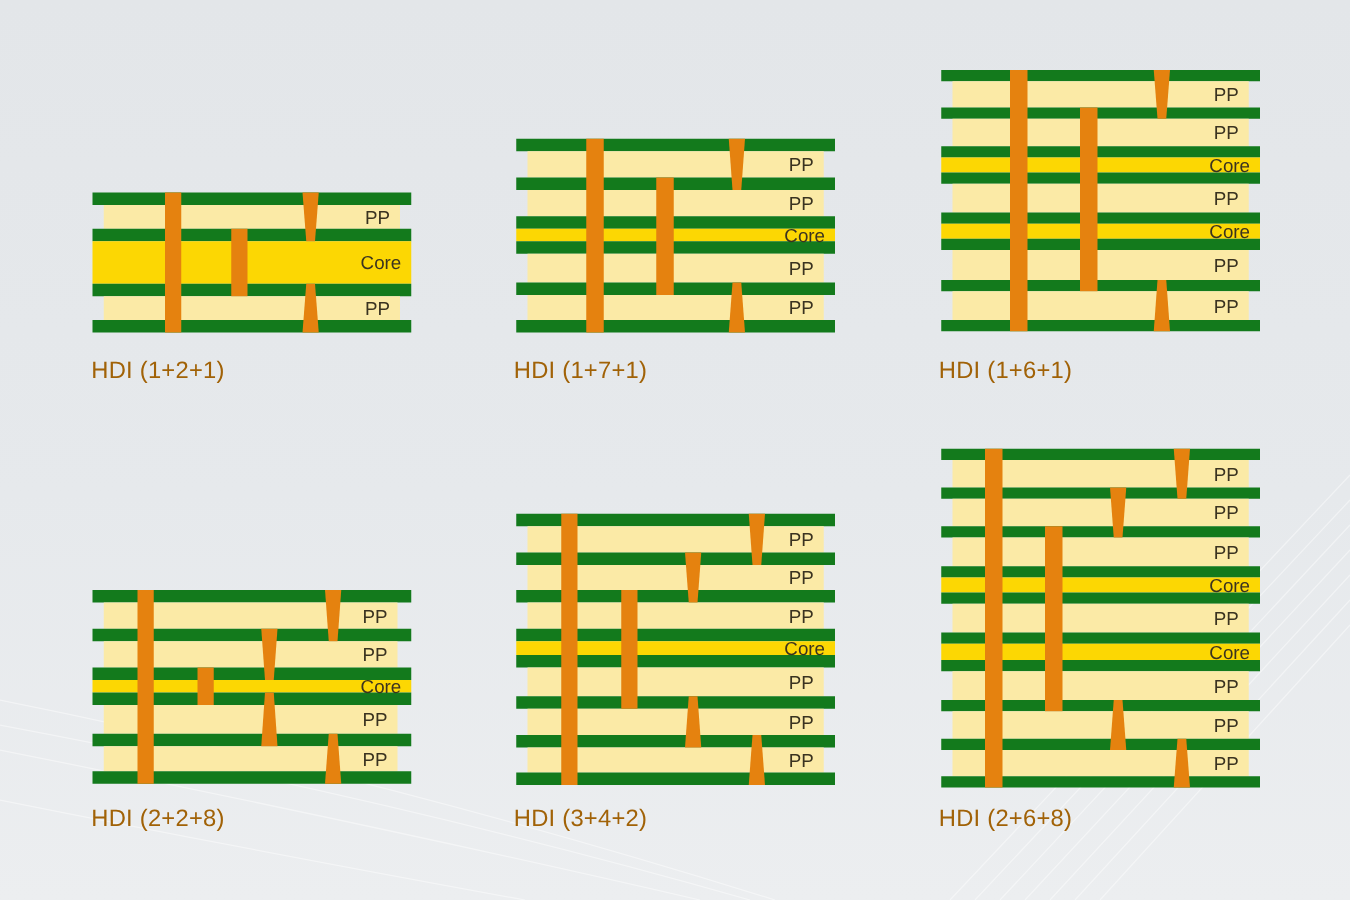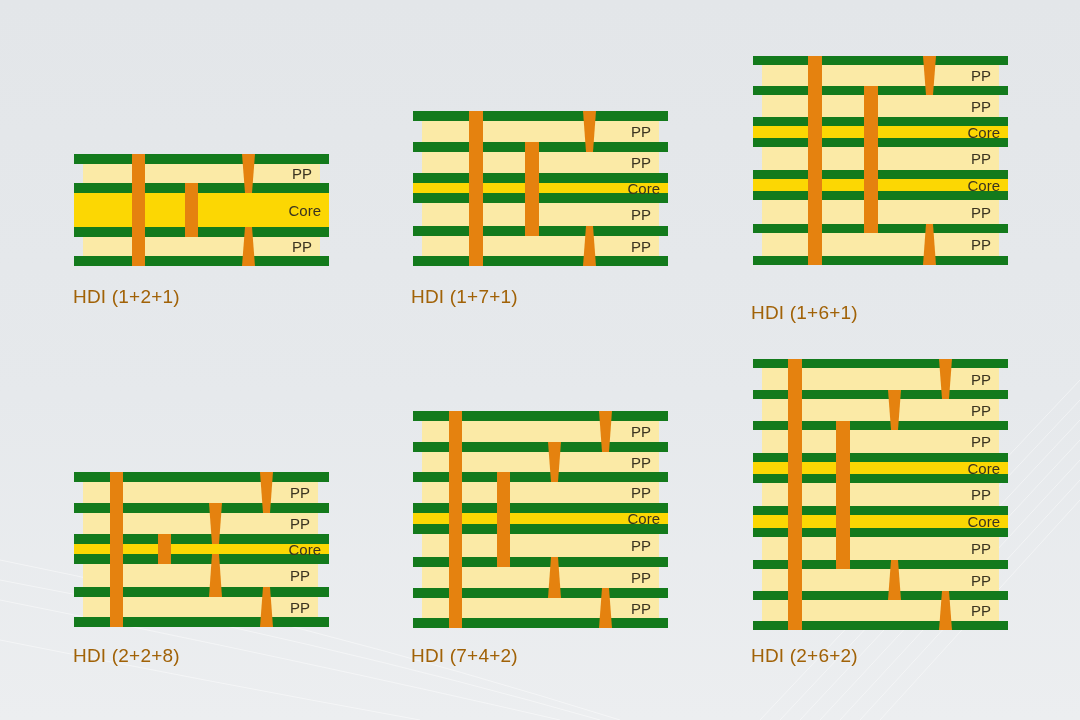--- a/index.html
+++ b/index.html
@@ -108,21 +108,21 @@
         <path d="M173 168 L180 168 L183 209 L170 209 Z" fill="#e5820f"></path>
         <text x="238" y="25" text-anchor="end" class="layer-label" fill="#3a3320">PP</text>
         <text x="238" y="55.5" text-anchor="end" class="layer-label" fill="#3a3320">PP</text>
         <text x="247" y="81.5" text-anchor="end" class="layer-label" fill="#3a3320">Core</text>
         <text x="238" y="108" text-anchor="end" class="layer-label" fill="#3a3320">PP</text>
         <text x="247" y="134.5" text-anchor="end" class="layer-label" fill="#3a3320">Core</text>
         <text x="238" y="161.5" text-anchor="end" class="layer-label" fill="#3a3320">PP</text>
         <text x="238" y="194" text-anchor="end" class="layer-label" fill="#3a3320">PP</text>
       </svg>
     </div>
-    <div class="caption" style="left: 751px; top: 286px; margin-top: 16px;">HDI (1+6+1)</div>
+    <div class="caption" style="left: 751px; top: 286px;">HDI (1+6+1)</div>
     <div class="stackup" style="left: 74px; top: 472px; width: 255px; height: 155px;">
       <svg width="255" height="155">
         <rect x="0" y="0" width="255" height="10" fill="#137a1c"></rect>
         <rect x="9" y="10" width="235" height="21" fill="#fbeaa6"></rect>
         <rect x="0" y="31" width="255" height="10" fill="#137a1c"></rect>
         <rect x="9" y="41" width="235" height="21" fill="#fbeaa6"></rect>
         <rect x="0" y="62" width="255" height="10" fill="#137a1c"></rect>
         <rect x="0" y="72" width="255" height="10" fill="#fcd703"></rect>
         <rect x="0" y="82" width="255" height="10" fill="#137a1c"></rect>
         <rect x="9" y="92" width="235" height="23" fill="#fbeaa6"></rect>
@@ -168,21 +168,21 @@
         <path d="M189 177 L196 177 L199 217 L186 217 Z" fill="#e5820f"></path>
         <text x="238" y="26" text-anchor="end" class="layer-label" fill="#3a3320">PP</text>
         <text x="238" y="56.5" text-anchor="end" class="layer-label" fill="#3a3320">PP</text>
         <text x="238" y="87" text-anchor="end" class="layer-label" fill="#3a3320">PP</text>
         <text x="247" y="113" text-anchor="end" class="layer-label" fill="#3a3320">Core</text>
         <text x="238" y="140" text-anchor="end" class="layer-label" fill="#3a3320">PP</text>
         <text x="238" y="172" text-anchor="end" class="layer-label" fill="#3a3320">PP</text>
         <text x="238" y="202.5" text-anchor="end" class="layer-label" fill="#3a3320">PP</text>
       </svg>
     </div>
-    <div class="caption" style="left: 411px; top: 645px;">HDI (7+4+2)</div>
+    <div class="caption" style="left: 411px; top: 645px;">HDI (3+4+2)</div>
     <div class="stackup" style="left: 753px; top: 359px; width: 255px; height: 271px;">
       <svg width="255" height="271">
         <rect x="0" y="0" width="255" height="9" fill="#137a1c"></rect>
         <rect x="9" y="9" width="237" height="22" fill="#fbeaa6"></rect>
         <rect x="0" y="31" width="255" height="9" fill="#137a1c"></rect>
         <rect x="9" y="40" width="237" height="22" fill="#fbeaa6"></rect>
         <rect x="0" y="62" width="255" height="9" fill="#137a1c"></rect>
         <rect x="9" y="71" width="237" height="23" fill="#fbeaa6"></rect>
         <rect x="0" y="94" width="255" height="9" fill="#137a1c"></rect>
         <rect x="0" y="103" width="255" height="12" fill="#fcd703"></rect>
@@ -207,14 +207,14 @@
         <text x="238" y="56.5" text-anchor="end" class="layer-label" fill="#3a3320">PP</text>
         <text x="238" y="88" text-anchor="end" class="layer-label" fill="#3a3320">PP</text>
         <text x="247" y="114.5" text-anchor="end" class="layer-label" fill="#3a3320">Core</text>
         <text x="238" y="141" text-anchor="end" class="layer-label" fill="#3a3320">PP</text>
         <text x="247" y="168" text-anchor="end" class="layer-label" fill="#3a3320">Core</text>
         <text x="238" y="195" text-anchor="end" class="layer-label" fill="#3a3320">PP</text>
         <text x="238" y="226.5" text-anchor="end" class="layer-label" fill="#3a3320">PP</text>
         <text x="238" y="257" text-anchor="end" class="layer-label" fill="#3a3320">PP</text>
       </svg>
     </div>
-    <div class="caption" style="left: 751px; top: 645px;">HDI (2+6+2)</div>
+    <div class="caption" style="left: 751px; top: 645px;">HDI (2+6+8)</div>
   </div>
 
 </body></html>

